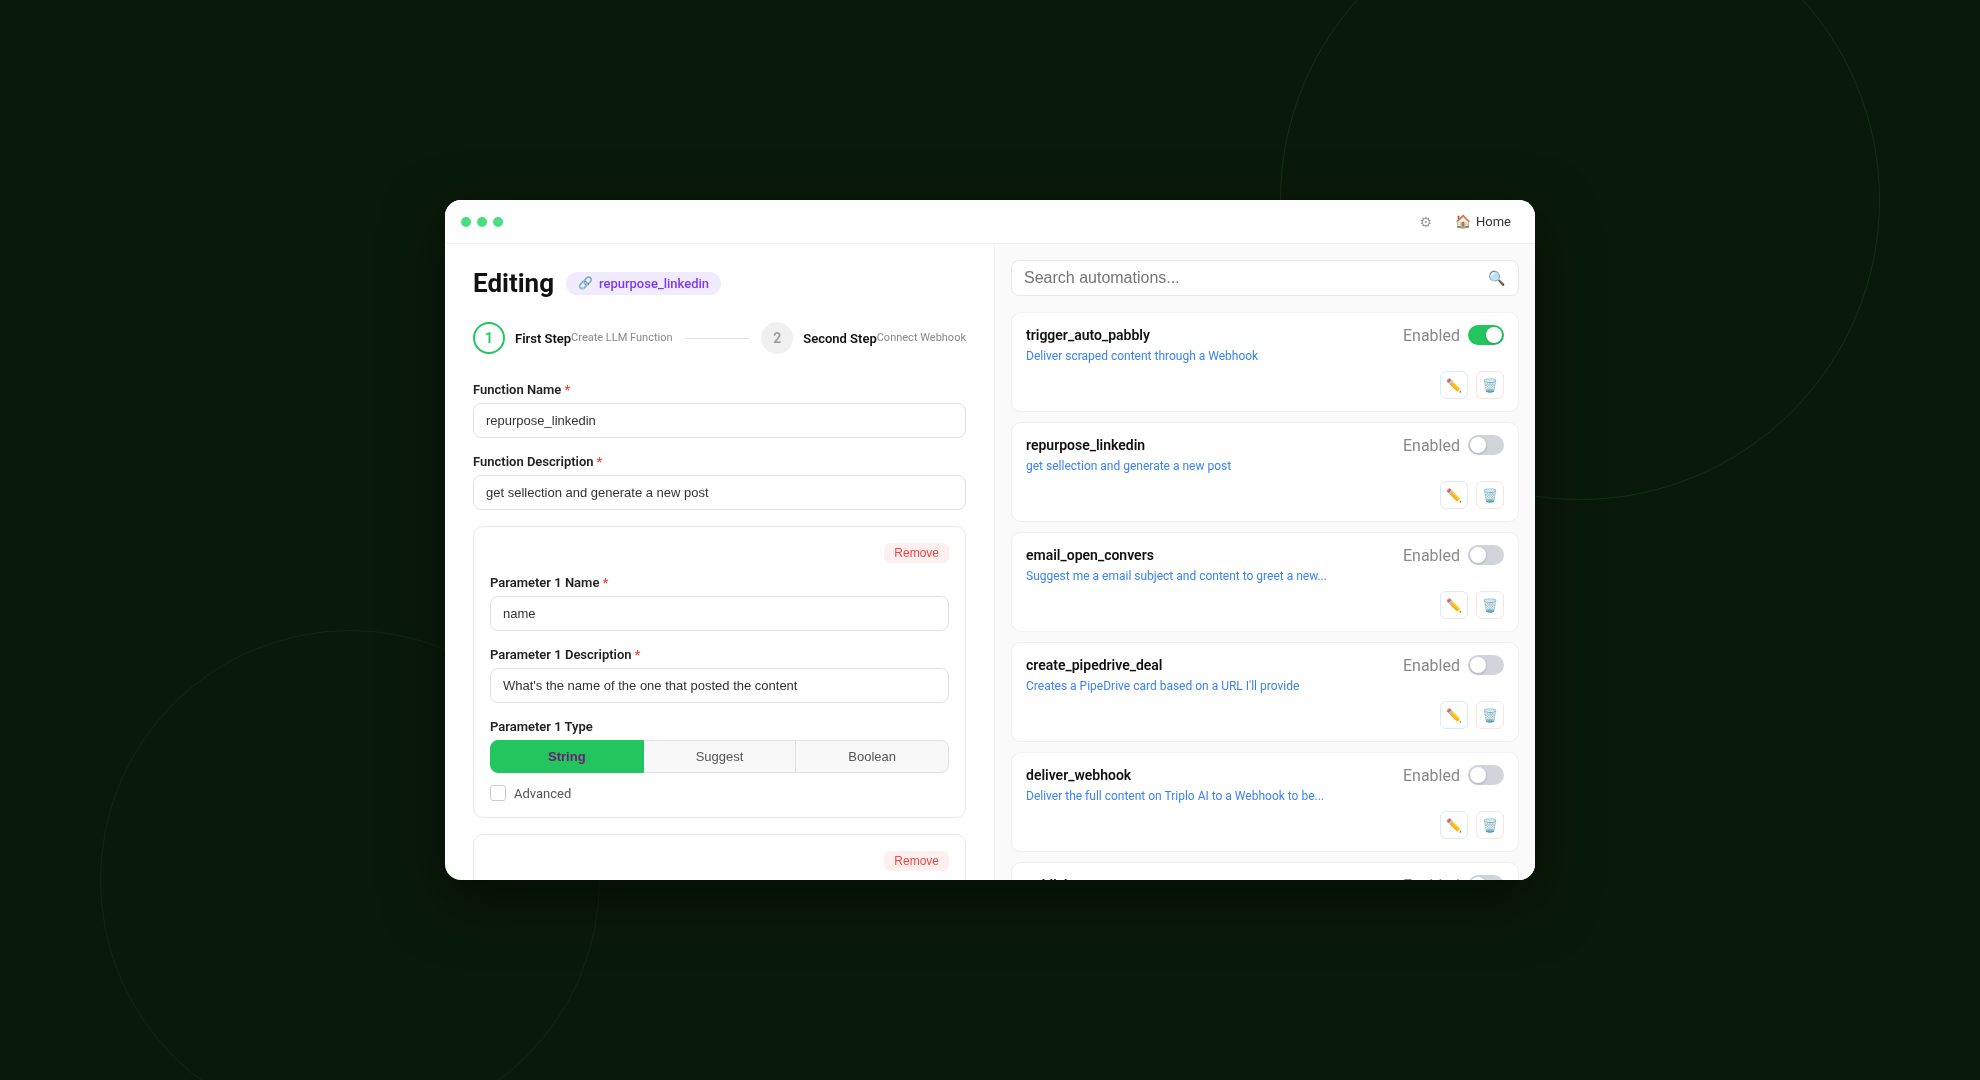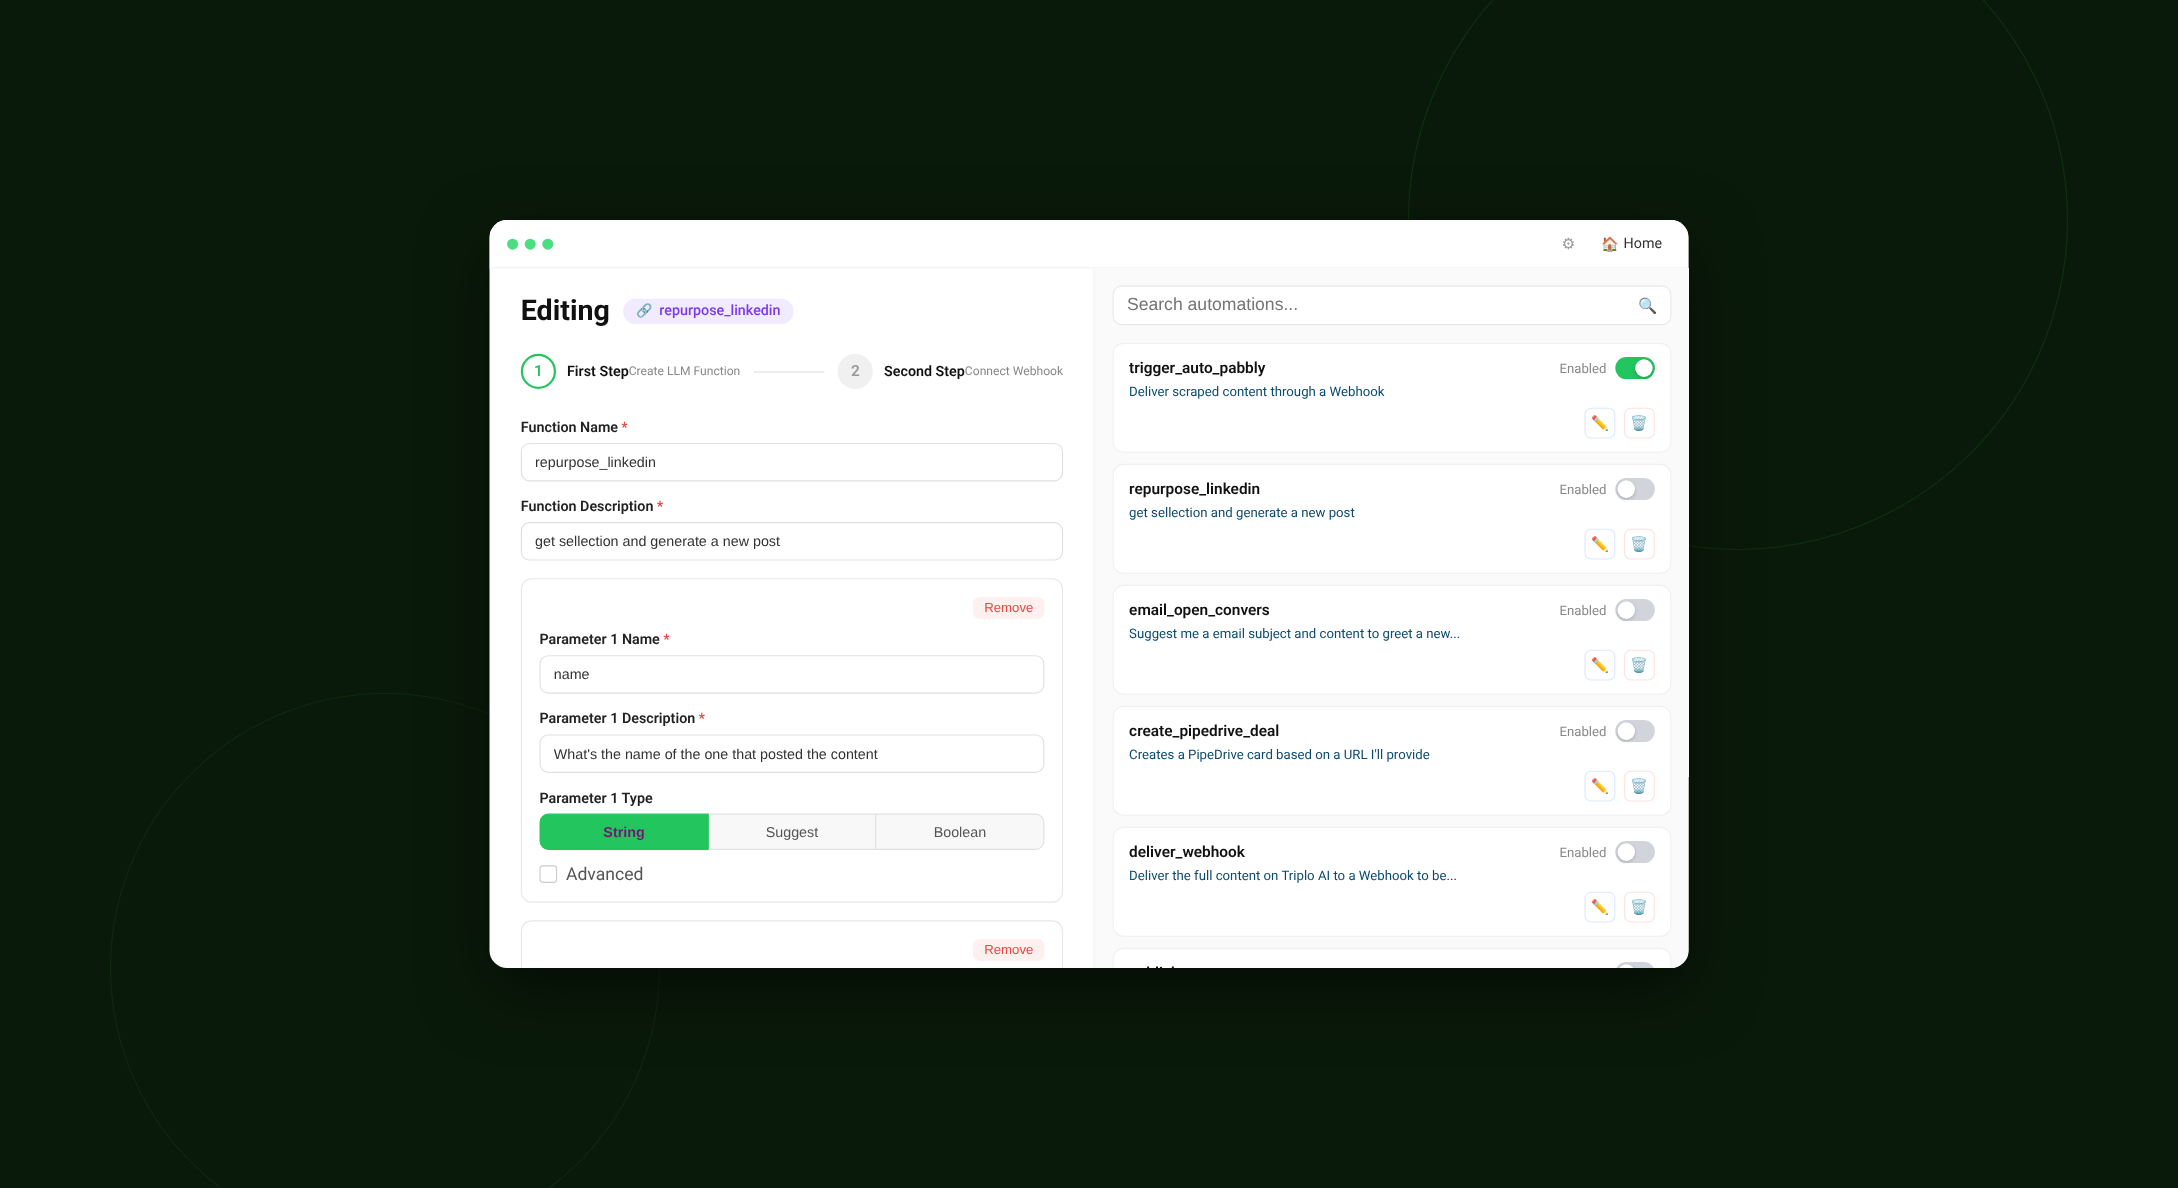--- a/index.html
+++ b/index.html
@@ -300,21 +300,21 @@
     .checkbox {
       width: 16px;
       height: 16px;
       border: 1px solid #ccc;
       border-radius: 3px;
       background: #fff;
       cursor: pointer;
     }
 
     .advanced-label {
-      font-size: 16px;
+      font-size: 13px;
       color: #555;
     }
 
     
     .right-panel {
       flex: 1;
       padding: 16px;
       overflow-y: auto;
       background: #fafafa;
     }
@@ -362,21 +362,21 @@
       color: #111;
     }
 
     .automation-status-row {
       display: flex;
       align-items: center;
       gap: 8px;
     }
 
     .status-label {
-      font-size: 12px;
+      font-size: 16px;
       color: #888;
     }
 
     .toggle {
       width: 36px;
       height: 20px;
       border-radius: 10px;
       position: relative;
       cursor: pointer;
     }
@@ -393,21 +393,21 @@
       top: 2px;
       transition: left 0.2s;
       box-shadow: 0 1px 3px rgba(0,0,0,0.2);
     }
 
     .toggle.on .toggle-knob { left: 18px; }
     .toggle.off .toggle-knob { left: 2px; }
 
     .automation-desc {
       font-size: 12px;
-      color: #0c4a6e;
+      color: #3b82f6;
       margin-bottom: 8px;
     }
 
     .automation-actions {
       display: flex;
       justify-content: flex-end;
       gap: 8px;
     }
 
     .action-icon-btn {

